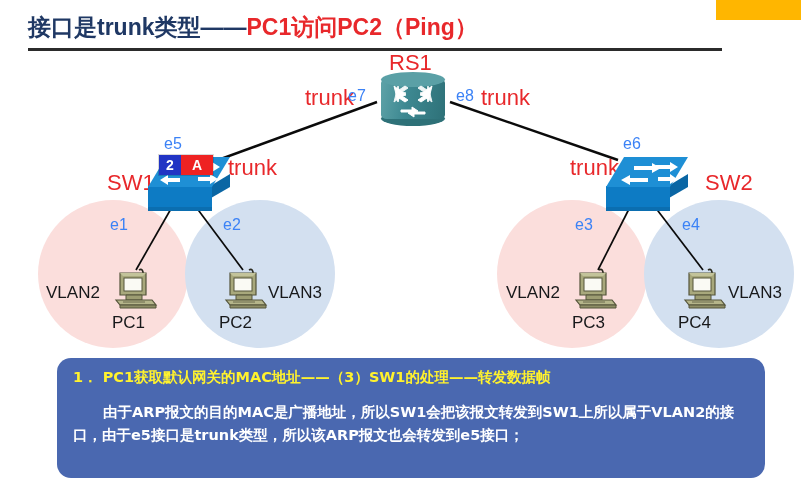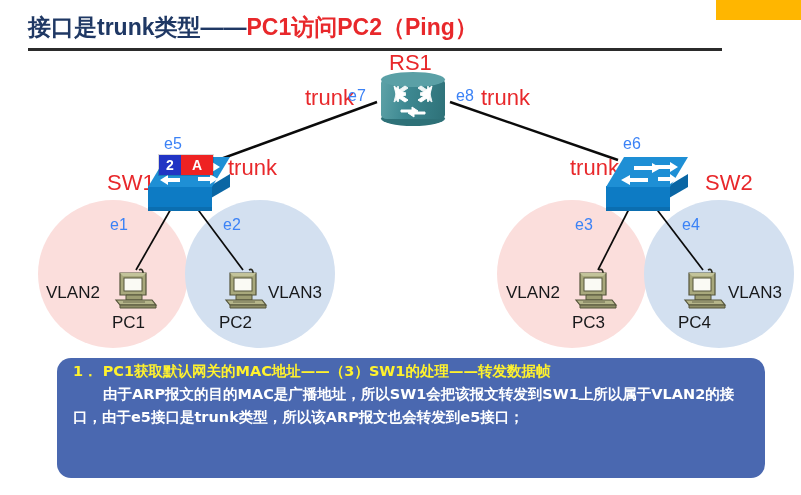--- a/index.html
+++ b/index.html
@@ -202,36 +202,36 @@
   
   .note-box {
     position: absolute;
     left: 57px;
     top: 358px;
     width: 708px;
     height: 120px;
     background: #4A68B0;
     border-radius: 14px;
     box-sizing: border-box;
-    padding: 3px 16px 0 16px;
+    padding: 9px 16px 0 16px;
   }
   .note-line1 {
     color: #FFF22D;
     font-size: 14.5px;
     font-weight: 700;
     line-height: 1.5;
     white-space: nowrap;
     font-family: "DejaVu Sans", "Liberation Sans", sans-serif;
   }
   .note-body {
     color: #FFFFFF;
     font-size: 14.5px;
     font-weight: 700;
     line-height: 1.62;
-    margin-top: 0;
+    margin-top: 12px;
     text-indent: 30px;
     font-family: "DejaVu Sans", "Liberation Sans", sans-serif;
   }
 </style>
 </head>
 <body>
 
 <div id="page">
 
   <div class="orange-bar"></div>

